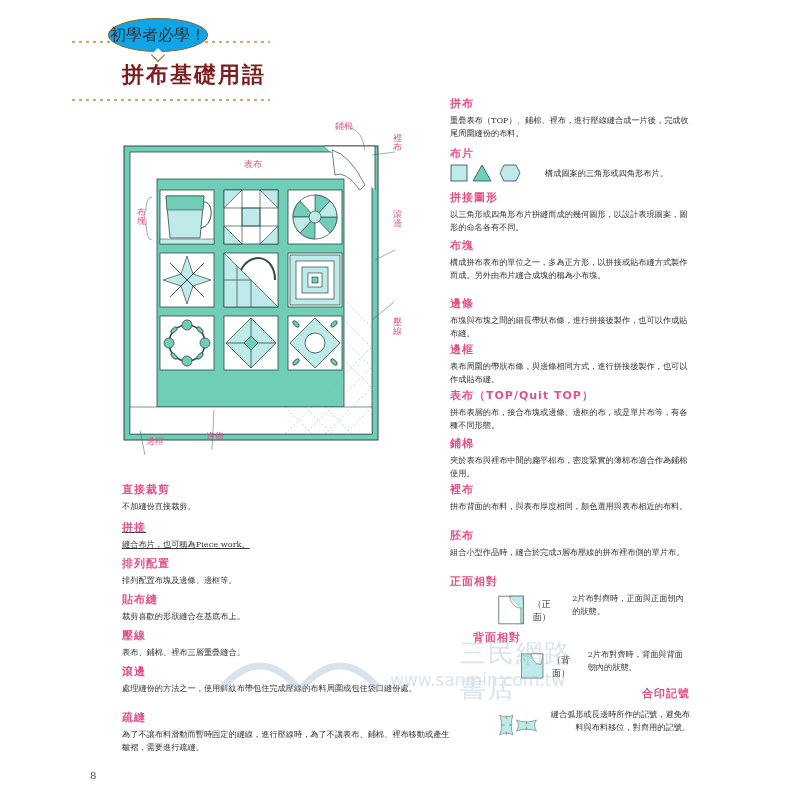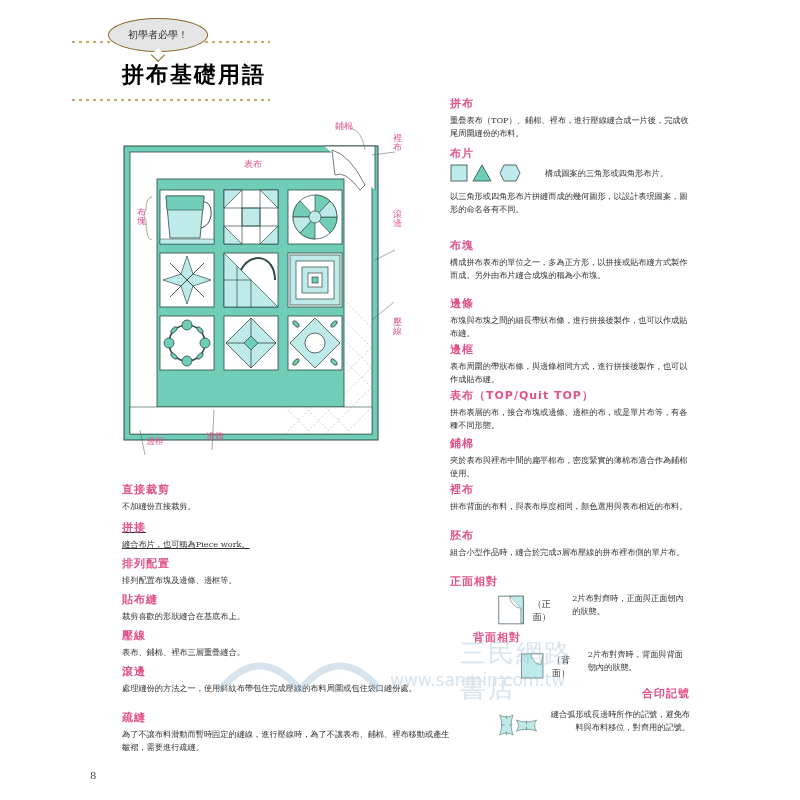--- a/index.html
+++ b/index.html
@@ -2,39 +2,39 @@
 <html><head>
 <meta charset="utf-8">
 <style>
   * { box-sizing: border-box; margin: 0; padding: 0; }
   html, body { width: 800px; height: 800px; background: #ffffff; overflow: hidden; }
   body { position: relative; font-family: "DejaVu Sans", sans-serif; color: #333; }
 
   .header { position: absolute; left: 60px; top: 18px; width: 260px; height: 90px; }
   .bubble {
     position: absolute; left: 48px; top: 0; width: 100px; height: 34px;
-    border: 1px solid #8a6b2e; border-radius: 50%; background: #e5e5e5;
+    border: 1px solid #8a6b2e; border-radius: 50%; background: #0ea5e9;
     display: flex; align-items: center; justify-content: center;
-    font-size: 10px; color: #333; z-index: 2; font-family: Liberation Serif, serif;
+    font-size: 16px; color: #333; z-index: 2; font-family: Liberation Serif, serif;
   }
   .bubble-tail {
     position: absolute; left: 93px; top: 32px; width: 10px; height: 10px;
     border-left: 1px solid #8a6b2e; border-bottom: 1px solid #8a6b2e;
     background: #fff; transform: rotate(-45deg); z-index: 3;
   }
   .ornament {
     position: absolute; left: 10px; height: 8px; width: 200px;
     background-image: radial-gradient(circle, #c9ad6a 1.2px, transparent 1.6px);
     background-size: 7px 8px; background-repeat: repeat-x;
   }
   .orn-top { top: 20px; }
   .orn-bottom { top: 78px; }
   .page-title {
     position: absolute; left: 62px; top: 42px; font-size: 22px; font-weight: bold;
-    color: #000000; letter-spacing: 2px;
+    color: #7f1d1d; letter-spacing: 2px;
   }
 
   .diagram { position: absolute; left: 110px; top: 110px; width: 310px; height: 350px; }
   .diagram svg { width: 100%; height: 100%; }
   .dlabel { position: absolute; font-size: 9px; color: #e0538a; line-height: 1.05; }
 
   .term { position: absolute; width: 240px; }
   .term h3 { font-size: 11px; color: #e0538a; font-weight: bold; margin-bottom: 3px; letter-spacing: 1px; }
   .term p { font-size: 8.2px; line-height: 1.55; color: #333; font-family: "DejaVu Serif", serif; }
   .term.wide { width: 330px; }
@@ -219,20 +219,21 @@
     <svg width="72" height="18" viewBox="0 0 72 18">
       <rect x="1" y="1" width="16" height="16" fill="#bfeaea" stroke="#2f4a45" stroke-width="0.8"></rect>
       <polygon points="32,1 41,17 23,17" fill="#6fcdb8" stroke="#2f4a45" stroke-width="0.8"></polygon>
       <polygon points="50,9 54,1 66,1 70,9 66,17 54,17" fill="#bfeaea" stroke="#2f4a45" stroke-width="0.8"></polygon>
     </svg>
     <p>構成圖案的三角形或四角形布片。</p>
   </div>
 </div>
 
 <div class="term" style="left:450px;top:190px;">
+  <h3>拼接圖形</h3>
   <p>以三角形或四角形布片拼縫而成的幾何圖形，以設計表現圖案，圖形的命名各有不同。</p>
 </div>
 
 <div class="term" style="left:450px;top:238px;">
   <h3>布塊</h3>
   <p>構成拼布表布的單位之一，多為正方形，以拼接或貼布縫方式製作而成。另外由布片縫合成塊的稱為小布塊。</p>
 </div>
 
 <div class="term" style="left:450px;top:296px;">
   <h3>邊條</h3>

